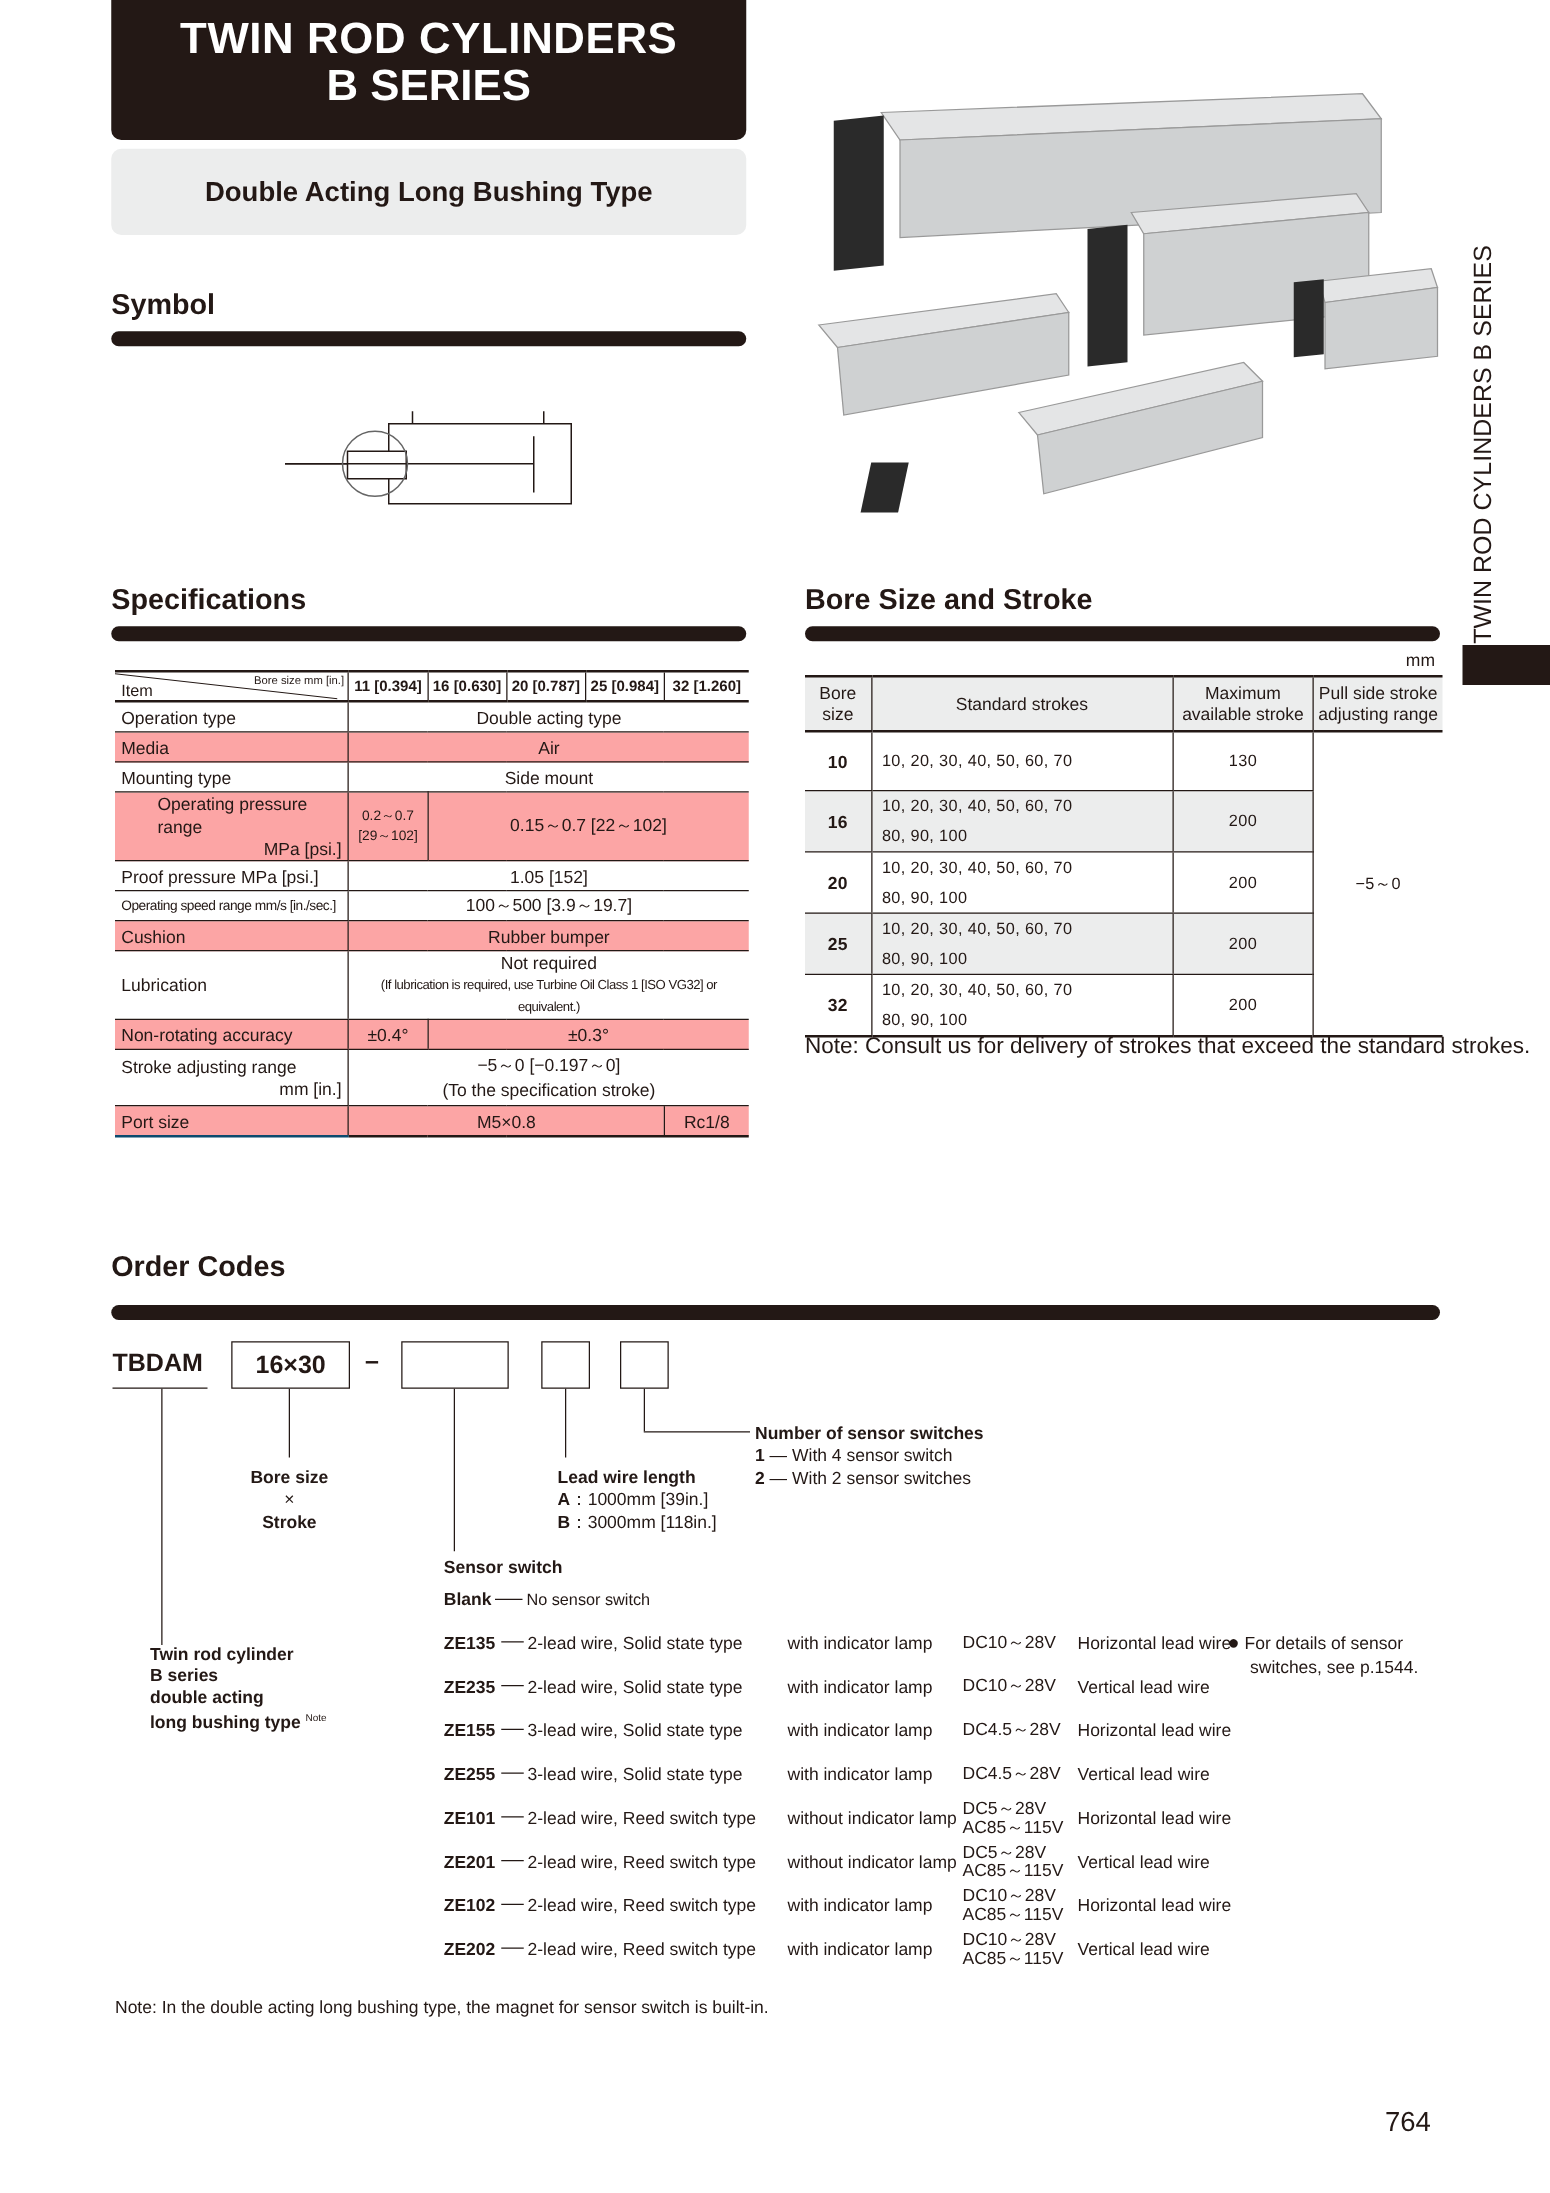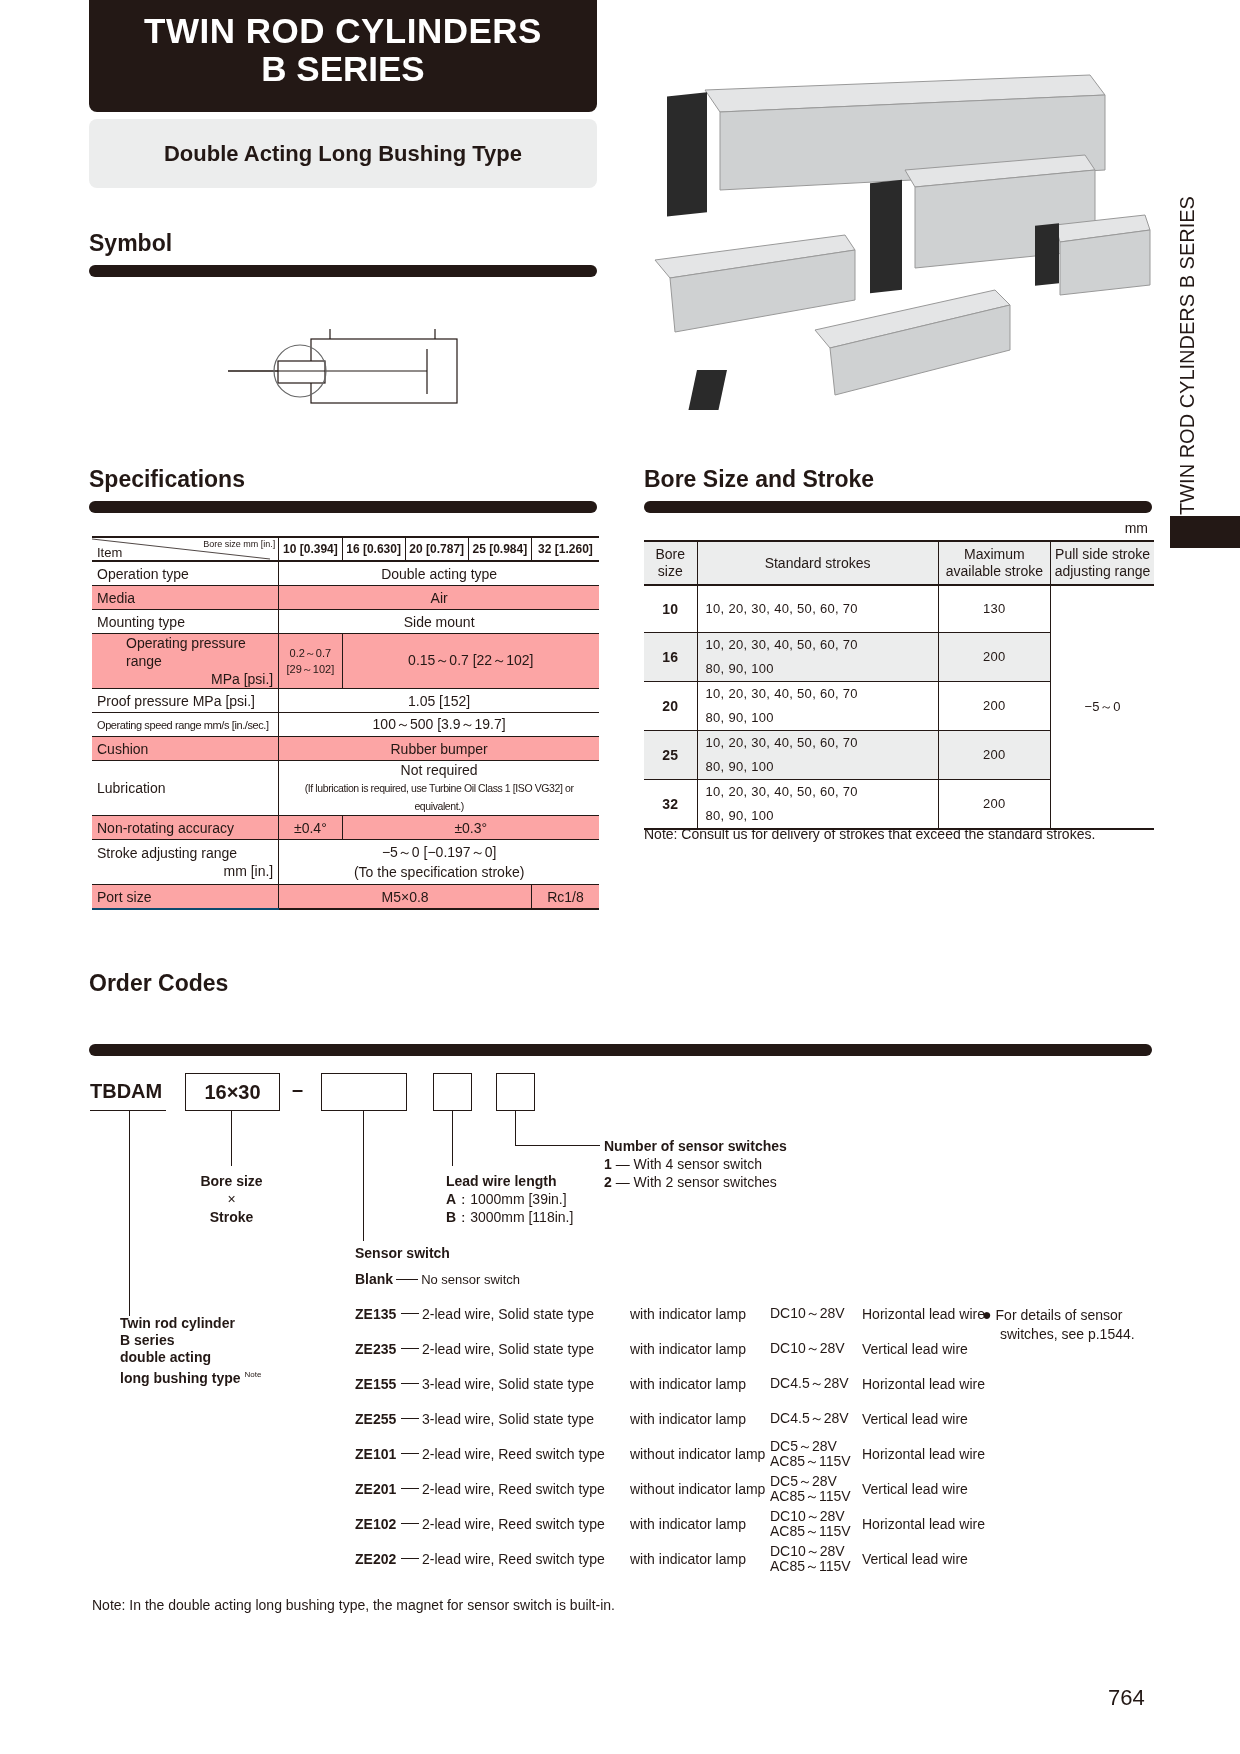--- a/index.html
+++ b/index.html
@@ -108,21 +108,21 @@
 <table class="abs spec">
   <tbody>
       <tr>
     <th style="border-left:none;text-align:left;position:relative;width:178px;">
       <svg class="abs" style="left:0;top:0;" width="178" height="22">
             <line x1="0" y1="1" x2="178" y2="21" stroke="#231815" stroke-width="0.8"></line>
           </svg>
       <span style="position:absolute;right:3px;top:1px;font-size:9px;font-weight:normal;">Bore size mm [in.]</span>
       <span style="position:absolute;left:5px;bottom:0;font-size:13px;font-weight:normal;">Item</span>
     </th>
-    <th style="width:63px;">10 [0.394]</th>
+    <th style="width:63px;">11 [0.394]</th>
     <th style="width:63px;">16 [0.630]</th>
     <th style="width:63px;">20 [0.787]</th>
     <th style="width:63px;">25 [0.984]</th>
     <th style="width:68px;">32 [1.260]</th>
   </tr>
   <tr>
     <td class="item">Operation type</td>
     <td class="c" colspan="5">Double acting type</td>
   </tr>
   <tr class="shade">
@@ -231,23 +231,23 @@
   <tr style="height:47px;">
     <td class="bs">32</td>
     <td style="line-height:24px;">
           <div>10, 20, 30, 40, 50, 60, 70</div>
           <div>80, 90, 100</div>
         </td>
     <td class="mx">200</td>
   </tr>
 </tbody>
   </table>
-<div class="abs" style="left:644px;top:826px;font-size:14px;">Note: Consult us for delivery of strokes that exceed the standard strokes.</div>
-
-<div class="abs section-title" style="left:89px;top:970px;text-align:right;">Order Codes</div>
+<div class="abs" style="left:644px;top:826px;font-size:18px;">Note: Consult us for delivery of strokes that exceed the standard strokes.</div>
+
+<div class="abs section-title" style="left:89px;top:1000px;text-align:right;">Order Codes</div>
 <div class="abs bar" style="left:89px;top:1044px;width:1063px;"></div>
 
 <div class="abs" style="left:90px;top:1080px;font-size:20px;font-weight:bold;">TBDAM</div>
 <div class="abs line" style="left:90px;top:1110px;width:76px;height:1px;"></div>
 <div class="abs oc-box" style="left:185px;top:1073px;width:93px;text-align:center;font-size:20px;font-weight:bold;line-height:36px;">16×30</div>
 <div class="abs" style="left:292px;top:1078px;font-size:20px;font-weight:bold;">–</div>
 <div class="abs oc-box" style="left:321px;top:1073px;width:84px;"></div>
 <div class="abs oc-box" style="left:433px;top:1073px;width:37px;"></div>
 <div class="abs oc-box" style="left:496px;top:1073px;width:37px;"></div>
 

